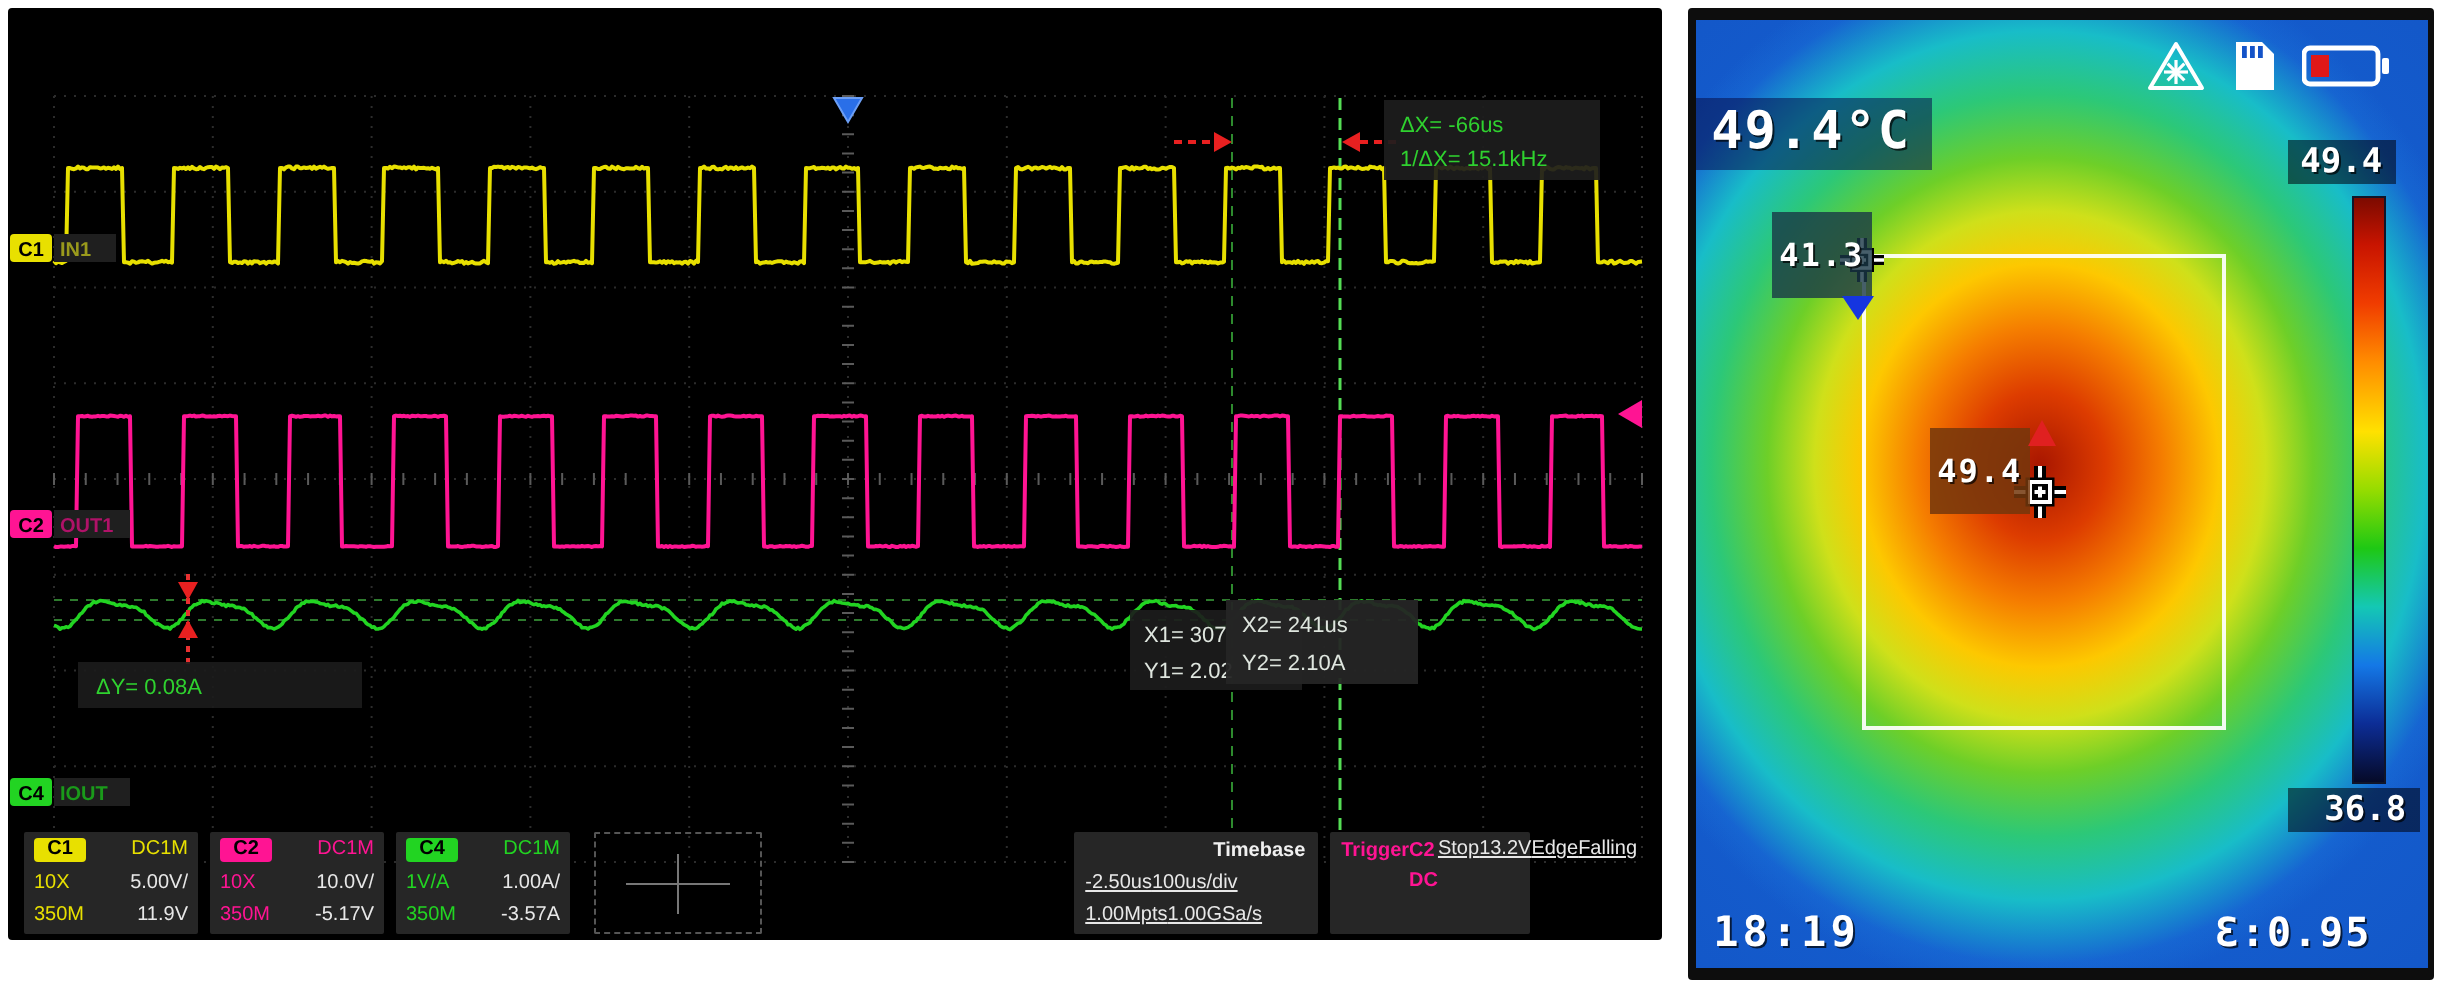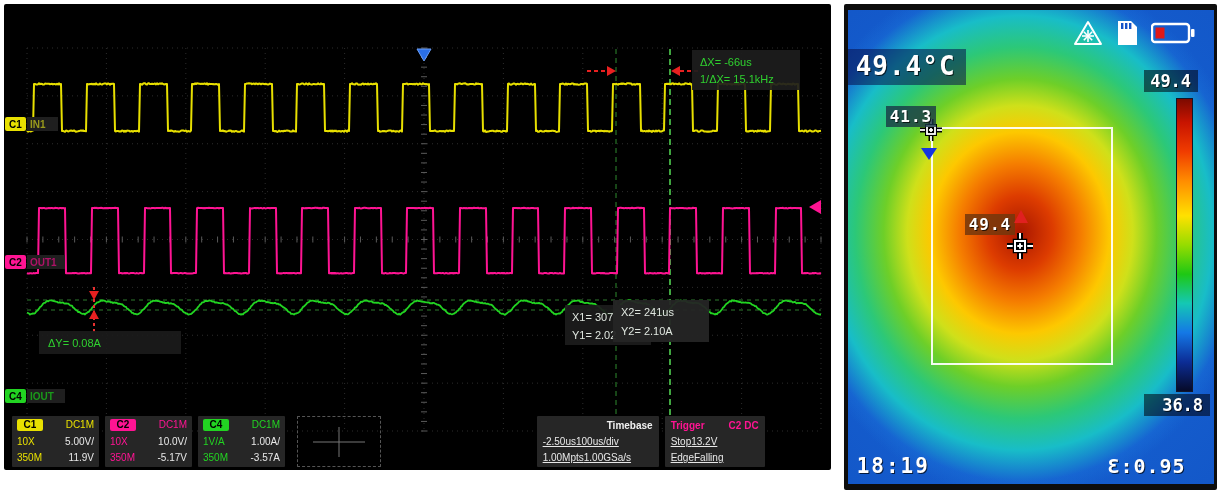--- a/index.html
+++ b/index.html
@@ -16,35 +16,35 @@
   .chbox{width:77px;background:#262626;padding:2px 5px;display:flex;flex-direction:column;justify-content:space-between;border-radius:1px;}
   .chrow{display:flex;justify-content:space-between;align-items:center;line-height:14px;}
   .chbadge{display:inline-block;width:26px;text-align:center;color:#000;font-weight:bold;border-radius:2px;font-size:10px;line-height:12px;}
   .chv{color:#e8e8e8;}
   .emptyslot{width:82px;border:1px dashed #555;position:relative;margin-left:6px;border-radius:1px;}
   .emptyslot .hline{position:absolute;left:50%;top:50%;width:52px;height:1px;background:#777;transform:translate(-50%,-50%);}
   .emptyslot .vline{position:absolute;left:50%;top:50%;width:1px;height:30px;background:#777;transform:translate(-50%,-50%);}
   .tbbox{margin-left:auto;width:110px;background:#262626;padding:2px 6px;display:flex;flex-direction:column;justify-content:space-between;border-radius:1px;}
   .tbhead{font-weight:bold;color:#f0f0f0;line-height:15px;text-align:right;}
   .tbrow{display:flex;justify-content:flex-start;color:#e8e8e8;line-height:14px;text-decoration:underline;}
-  .trbox{width:88px;background:#262626;padding:2px 6px;margin-right:66px;display:flex;flex-direction:column;justify-content:space-between;border-radius:1px;}
+  .trbox{width:88px;background:#262626;padding:2px 6px;margin-right:66px;display:flex;flex-direction:row;justify-content:space-between;border-radius:1px;}
   .trhead{display:flex;justify-content:space-between;font-weight:bold;line-height:15px;}
   
   .thermal{position:relative;width:374px;height:486px;background:#0d0d0d;border-radius:2px;}
   .thermal-screen{position:absolute;left:4px;top:6px;width:366px;height:474px;overflow:hidden;
     background:
       radial-gradient(235px 265px at 47% 47%,
         #a81600 0%, #dd3c00 14%, #f57d00 26%, #fdc800 38%, #cfe01a 48%,
         #6ecf28 58%, #2cc878 70%, #18bdc8 82%, rgba(30,130,225,0.25) 94%, rgba(30,130,225,0) 100%),
       radial-gradient(145% 125% at 50% 50%, #1668d8 0%, #1357c8 55%, #0c3cae 85%, #0a2f9e 100%);
   }
   .osd{position:absolute;color:#fff;font-family:"DejaVu Sans Mono",monospace;font-weight:bold;
        text-shadow:1px 1px 0 rgba(0,0,0,.7);}
   .temp-box{left:0;top:5px;background:rgba(5,15,75,.55);padding:2px 10px 4px 8px;font-size:26px;letter-spacing:1px;margin-top:34px;}
-  .spot-label{font-size:16px;padding:1px 4px;letter-spacing:1px;text-align:center;}
+  .spot-label{font-size:16px;padding:12px 4px;letter-spacing:1px;text-align:center;}
   .scale-label{font-size:17px;width:54px;text-align:center;background:rgba(0,0,10,.55);padding:1px 0;}
   .scalebar{position:absolute;left:328px;top:88px;width:15px;height:292px;border:1px solid #10152a;
     background:linear-gradient(to bottom,
       #7c0a00 0%, #c81400 8%, #f03c00 18%, #ff8c00 28%, #ffe100 40%,
       #96dc00 50%, #1ec814 60%, #14c8b4 70%, #1478e6 80%, #0c2d96 90%, #060a28 100%);}
   .white-rect{position:absolute;left:83px;top:117px;width:178px;height:234px;border:2px solid rgba(255,255,255,.92);}
   .tri{position:absolute;width:0;height:0;}
   .clock{left:9px;bottom:6px;font-size:21px;letter-spacing:2px;}
   .emiss{right:28px;bottom:6px;font-size:20px;letter-spacing:1px;}
   .icons{position:absolute;right:19px;top:10px;display:flex;align-items:center;gap:13px;}

